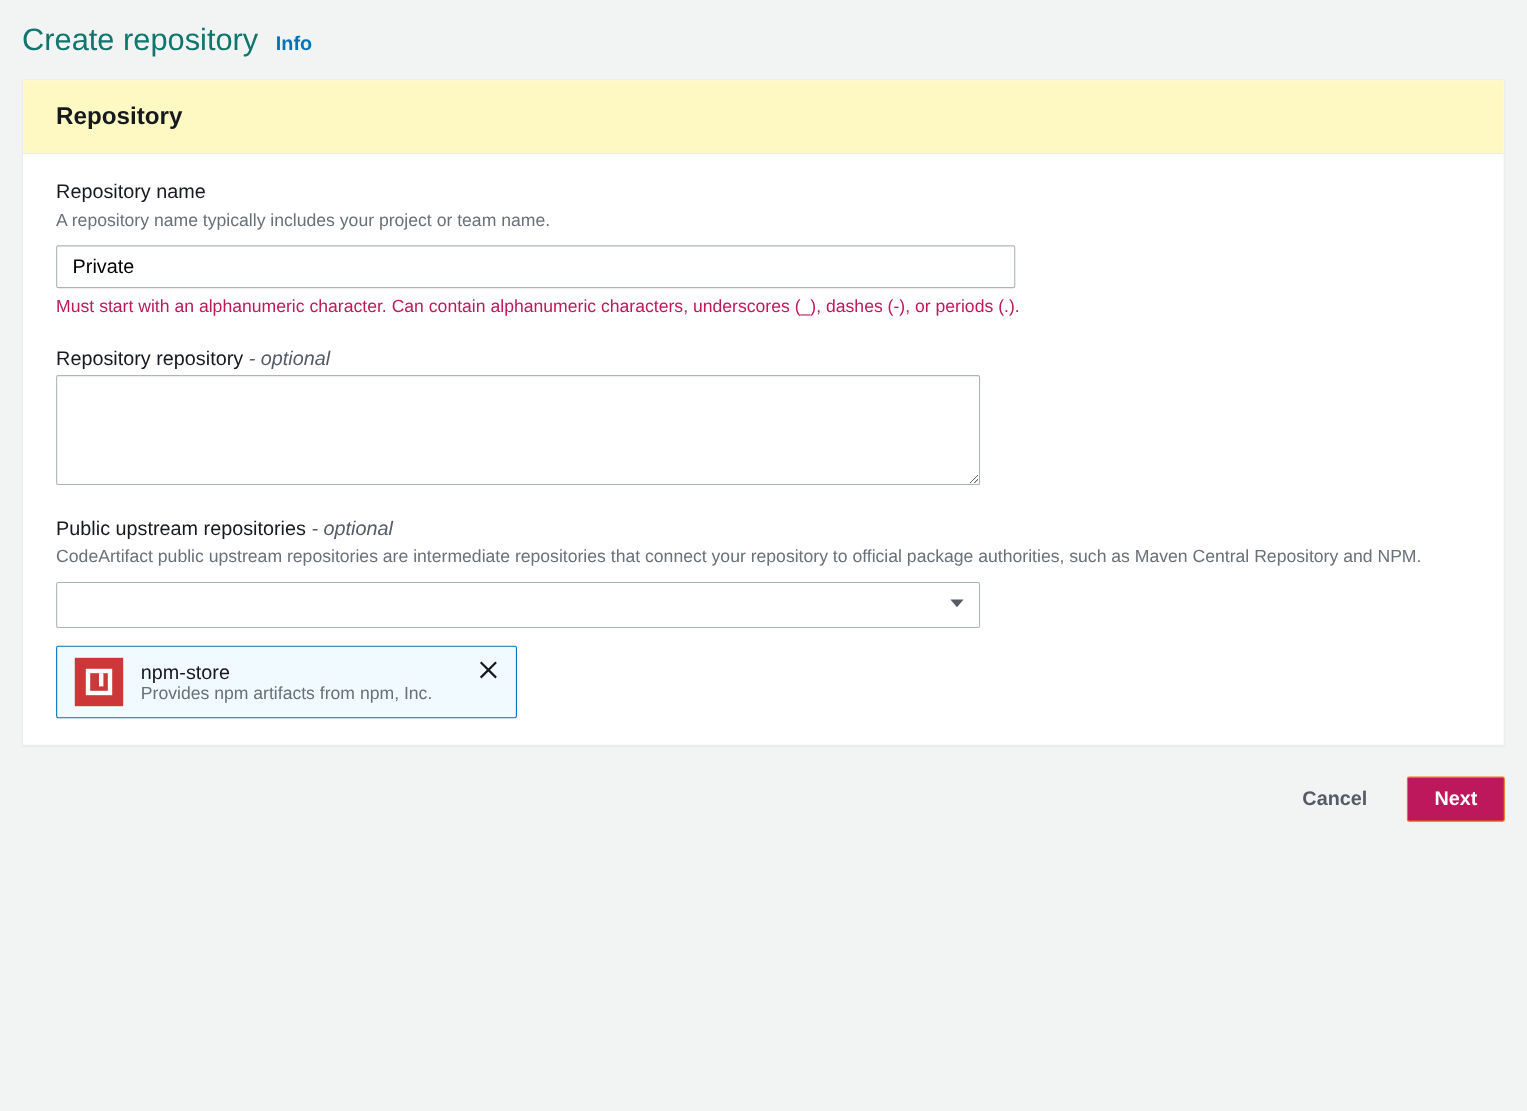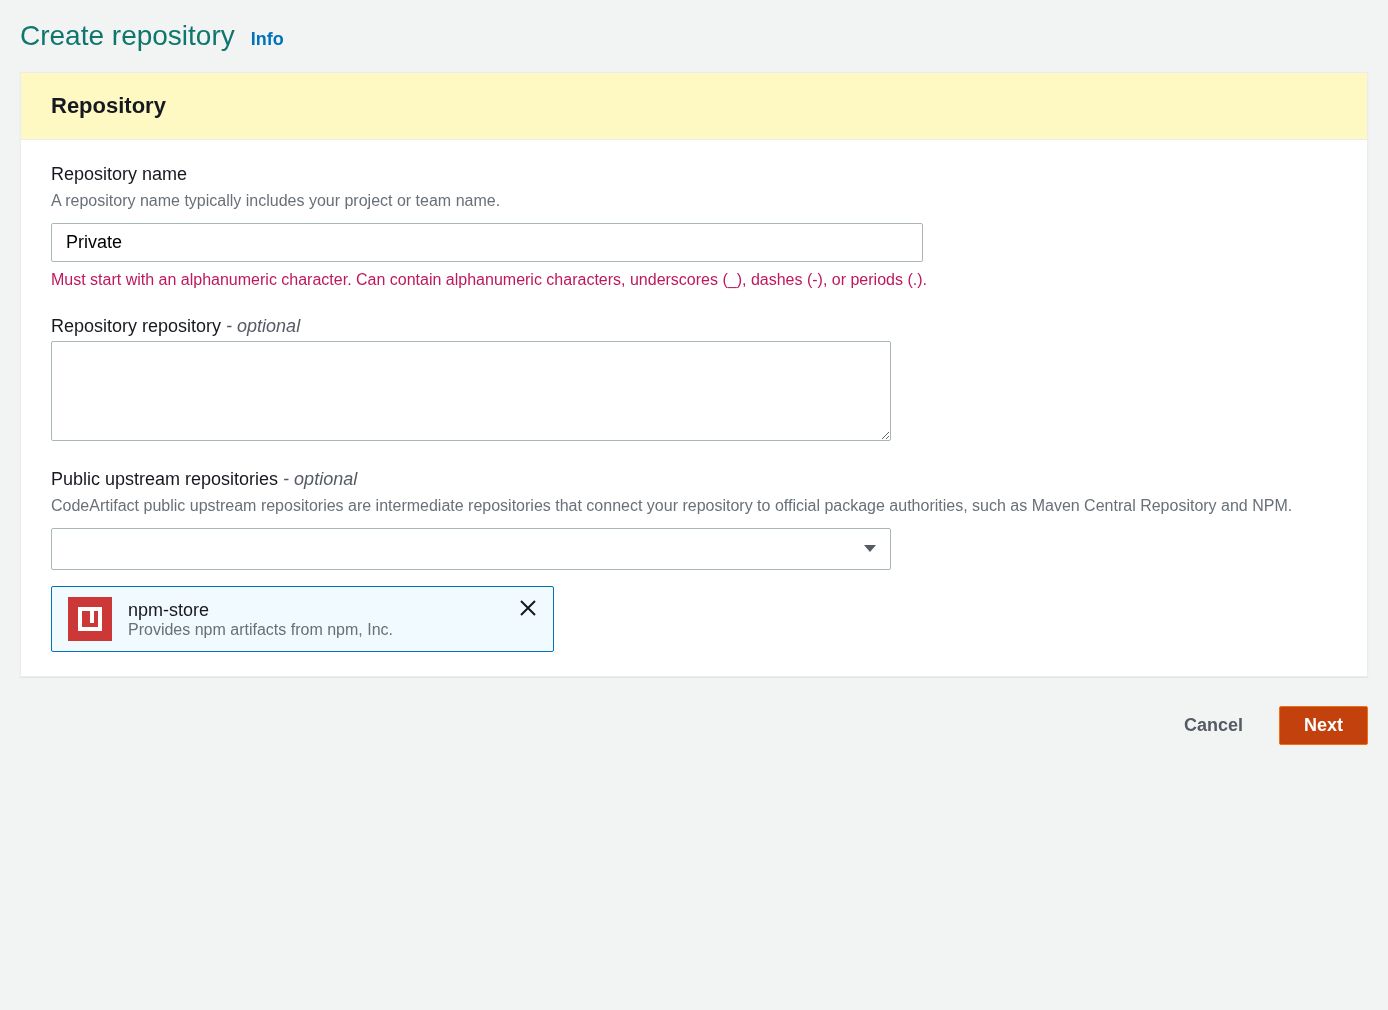--- a/index.html
+++ b/index.html
@@ -120,21 +120,21 @@
       pointer-events: none;
     }
     .chip {
       display: flex;
       align-items: center;
       gap: 16px;
       background: #f1faff;
       border: 1px solid #0073bb;
       border-radius: 2px;
       padding: 10px 16px;
-      width: 503px;
+      width: 419px;
       margin-top: 16px;
       position: relative;
     }
     .chip-icon {
       width: 44px;
       height: 44px;
       background: #cb3837;
       display: flex;
       align-items: center;
       justify-content: center;
@@ -161,33 +161,32 @@
       padding: 2px;
       font-size: 22px;
       line-height: 1;
       color: #16191f;
     }
     .footer {
       display: flex;
       justify-content: flex-end;
       gap: 16px;
       margin-top: 28px;
-      align-items: center;
     }
     .btn-cancel {
       background: none;
       border: none;
       font-size: 18px;
       font-weight: 700;
       color: #545b64;
       cursor: pointer;
       padding: 10px 20px;
     }
     .btn-next {
-      background: #c2410c;
+      background: #be185d;
       border: 1px solid #ec7211;
       color: #fff;
       font-size: 18px;
       font-weight: 700;
       padding: 8px 24px;
       cursor: pointer;
       border-radius: 2px;
     }
   </style>
 </head>

